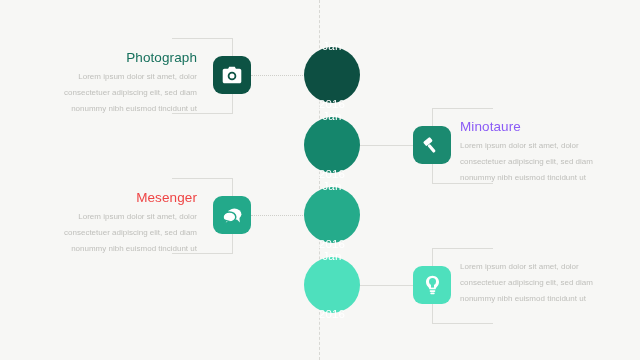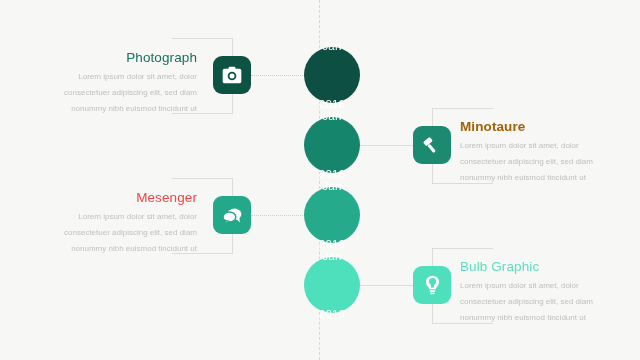--- a/index.html
+++ b/index.html
@@ -138,21 +138,21 @@
         <svg width="20" height="20" viewBox="0 0 20 20">
           <g fill="#ffffff">
             <rect x="1.6" y="4.0" width="8.6" height="5.2" rx="1.3" transform="rotate(-40 5.9 6.6)"></rect>
             <rect x="8.0" y="8.6" width="3.2" height="9.6" rx="1.3" transform="rotate(-40 9.6 13.4)"></rect>
           </g>
         </svg>
       </span>
     </div>
 
     <div class="textblock ta-left" style="left:448px;top:19px;width:140px;">
-      <p class="title" style="color:#a16207;font-weight:bold;">Minotaure</p>
+      <p class="title" style="color:#8b5cf6;">Minotaure</p>
       <p class="body">Lorem ipsum dolor sit amet, dolor consectetuer adipiscing elit, sed diam nonummy nibh euismod tincidunt ut</p>
     </div>
 
     <div class="date-circle" style="left:292px;top:17px;background:#15866c;">
       <span class="m">Jan</span>
       <span class="y">2016</span>
     </div>
   </div>
 
   <div class="row" style="top:170px;">
@@ -195,21 +195,20 @@
           <path fill="#ffffff" d="M8.5 0.8C4.9 0.8 2 3.6 2 7.1c0 2.2 1.1 3.8 2.2 5.0 0.7 0.8 1.1 1.4 1.2 2.1h6.2c0.1-0.7 0.5-1.3 1.2-2.1 1.1-1.2 2.2-2.8 2.2-5.0 0-3.5-2.9-6.3-6.5-6.3z"></path>
           <rect x="5.6" y="15.2" width="5.8" height="1.7" rx="0.8" fill="#ffffff"></rect>
           <rect x="6.3" y="17.6" width="4.4" height="1.7" rx="0.8" fill="#ffffff"></rect>
           <circle cx="8.5" cy="6.6" r="3.5" fill="#4ee0bd"></circle>
           <rect x="7.0" y="6.6" width="3.0" height="6.0" fill="#4ee0bd"></rect>
         </svg>
       </span>
     </div>
 
     <div class="textblock ta-left" style="left:448px;top:19px;width:140px;">
-      <p class="title" style="color:#5fdcc0;">Bulb Graphic</p>
       <p class="body">Lorem ipsum dolor sit amet, dolor consectetuer adipiscing elit, sed diam nonummy nibh euismod tincidunt ut</p>
     </div>
 
     <div class="date-circle" style="left:292px;top:17px;background:#4ee0bd;">
       <span class="m">Jan</span>
       <span class="y">2016</span>
     </div>
   </div>
 
 </div>

